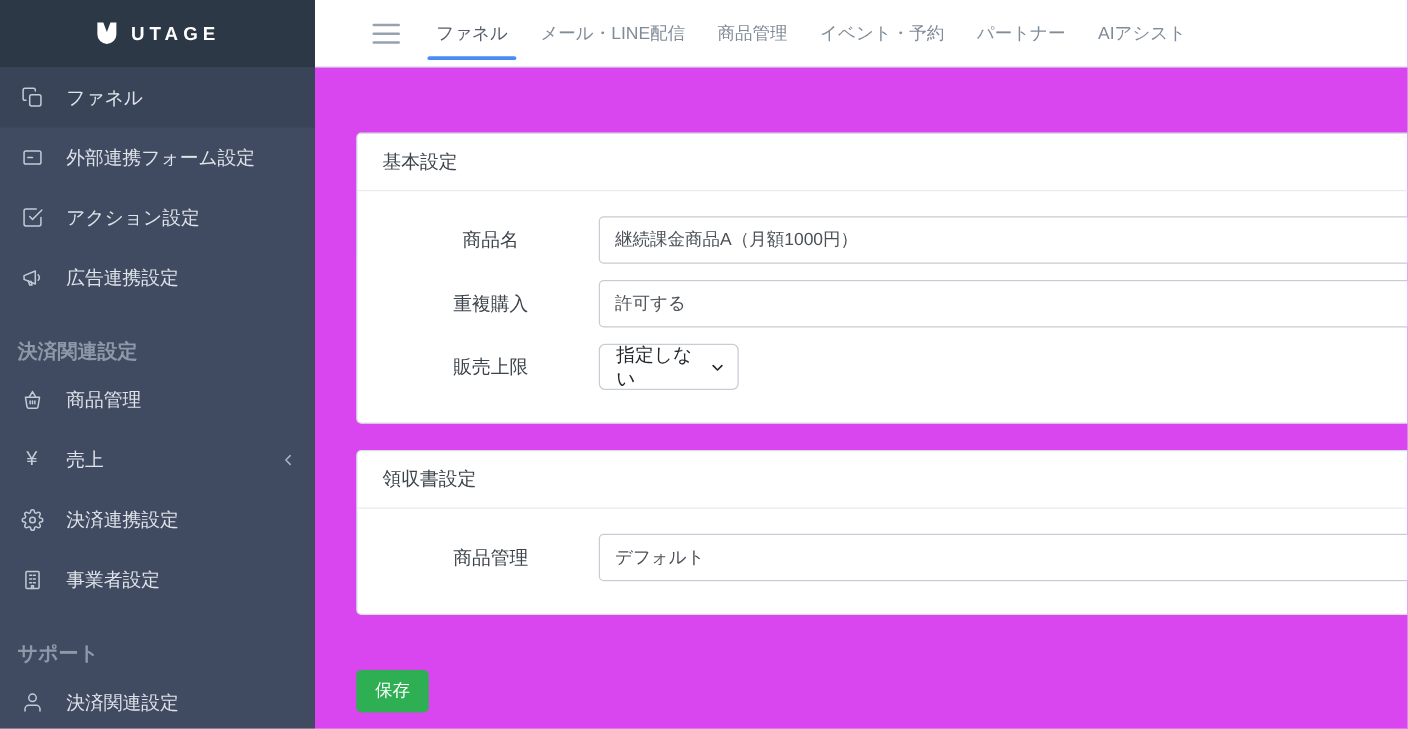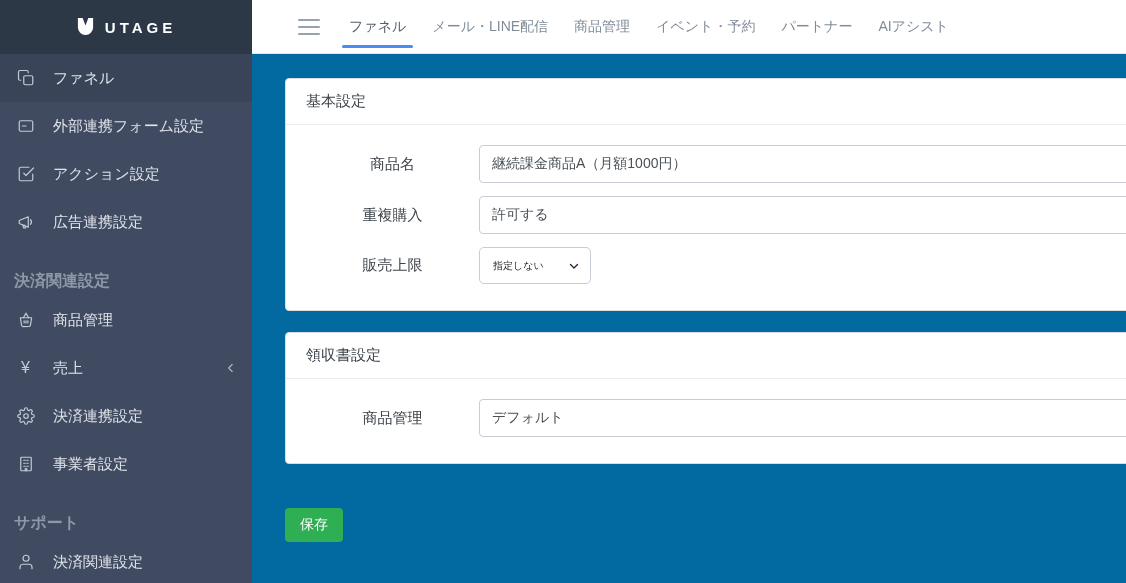--- a/index.html
+++ b/index.html
@@ -59,21 +59,21 @@
   .tab {
     position:relative; font-size:14px; color:#808b98; padding:0 7px;
     cursor:pointer; white-space:nowrap;
   }
   .tab.active { color:#555f6b; }
   .tab.active::after {
     content:""; position:absolute; left:0; right:0; bottom:-12px; height:3px;
     background:#4a8cf5; border-radius:2px;
   }
 
-  .content { flex:1; background:#0369a1; padding:24px 0 0 33px; overflow:hidden; }
+  .content { flex:1; background:#d946ef; padding:52px 0 0 33px; overflow:hidden; }
   .card {
     background:#ffffff; border:1px solid #d9dee3; border-radius:4px;
     margin-right:-8px;
   }
   .card + .card { margin-top:21px; }
   .card-title {
     padding:13px 20px; font-size:15px; color:#3d434a;
     border-bottom:1px solid #e9ebee;
   }
   .card-body { padding:20px 0 26px 20px; }
@@ -81,21 +81,21 @@
   .field-row + .field-row { margin-top:13px; }
   .field-label { width:173px; flex-shrink:0; font-size:15px; color:#3d434a;text-align:center; }
   .text-input {
     flex:1; height:38px; border:1px solid #c6cdd4; border-radius:4px;
     padding:0 12px; font-size:14px; color:#4a5056; background:#fff; outline:none;
     font-family:inherit; min-width:0;
   }
   .select-box {
     width:112px; height:37px; border:1px solid #c6cdd4; border-radius:5px;
     background:#fff; display:flex; align-items:center; justify-content:space-between;
-    padding:0 10px 0 13px; font-size:10px; color:#22262a; cursor:pointer;
+    padding:0 10px 0 13px; font-size:15px; color:#22262a; cursor:pointer;
   }
   .select-box svg { width:12px; height:12px; stroke:#22262a; fill:none;
     stroke-width:2.6; stroke-linecap:round; stroke-linejoin:round; flex-shrink:0; }
 
   .save-btn {
     margin-top:44px; display:inline-block;
     background:#2eaf54; color:#ffffff; border:none; border-radius:4px;
     padding:8px 15px; font-size:14px; cursor:pointer; font-family:inherit;
   }
 </style>

